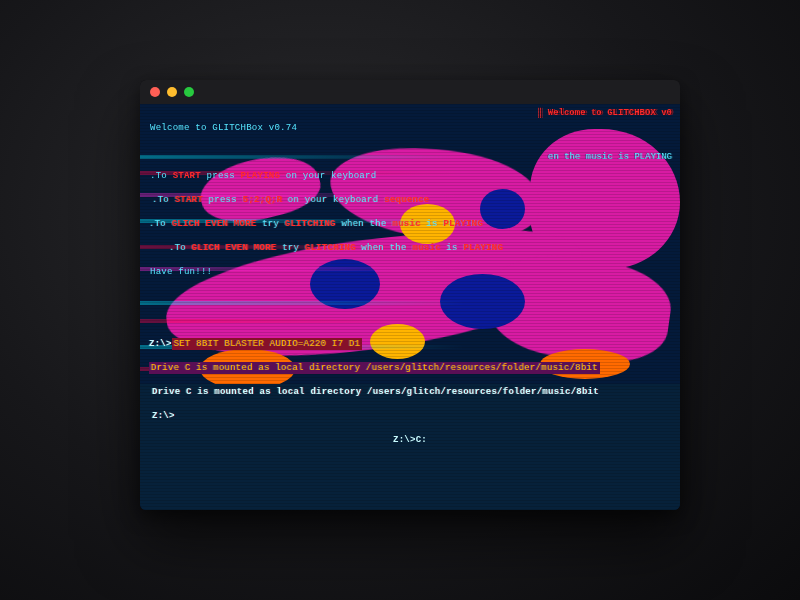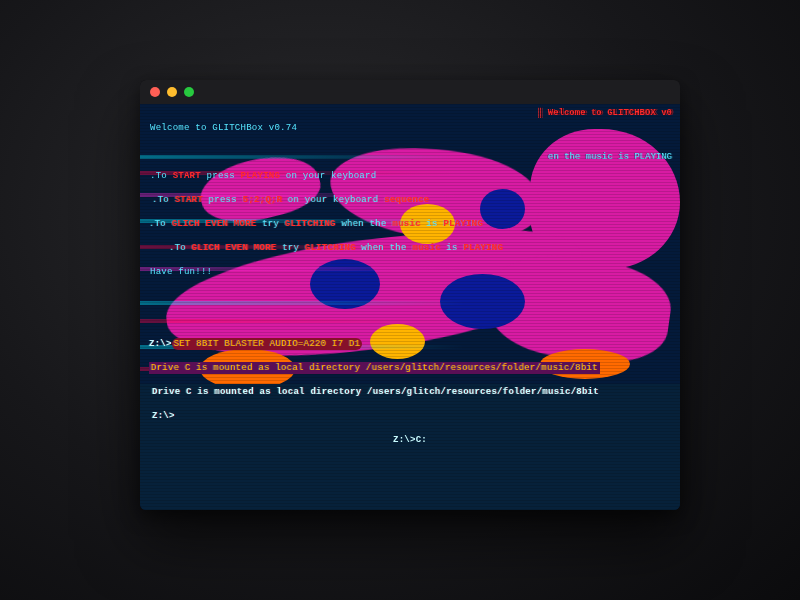--- a/index.html
+++ b/index.html
@@ -71,21 +71,21 @@
   .ghost{
     position:absolute;right:8px;top:4px;font-size:9px;color:#ff2b2b;
     text-shadow:1px 0 #3a071a,2px 0 #ff2b2b77;font-weight:bold;
   }
   .gh-cy{position:absolute;right:8px;top:48px;font-size:9px;color:#57e6ff;
     text-shadow:-1px 0 #06356066,1px 0 #57e6ff55;}
   .ln{display:block;}
   .shiftR{transform:translateX(2px);text-shadow:1px 0 #ff2b2b66,-1px 0 #57e6ff44;}
   .shiftL{transform:translateX(-1px);text-shadow:-1px 0 #57e6ff55,1px 0 #ff2b2b44;}
   .rowbg{display:inline-block;padding:0 2px;}
-  .rb-red{background:#86102a;border-radius:6px;}
+  .rb-red{background:#86102a;}
   .rb-mg{background:#5a0f55;}
   @keyframes blink{50%{opacity:0;}}
 
   
   .void{position:absolute;left:0;right:0;bottom:0;height:126px;background:#06213a;}
 </style>
 </head>
 <body>
 
 <div class="win">

